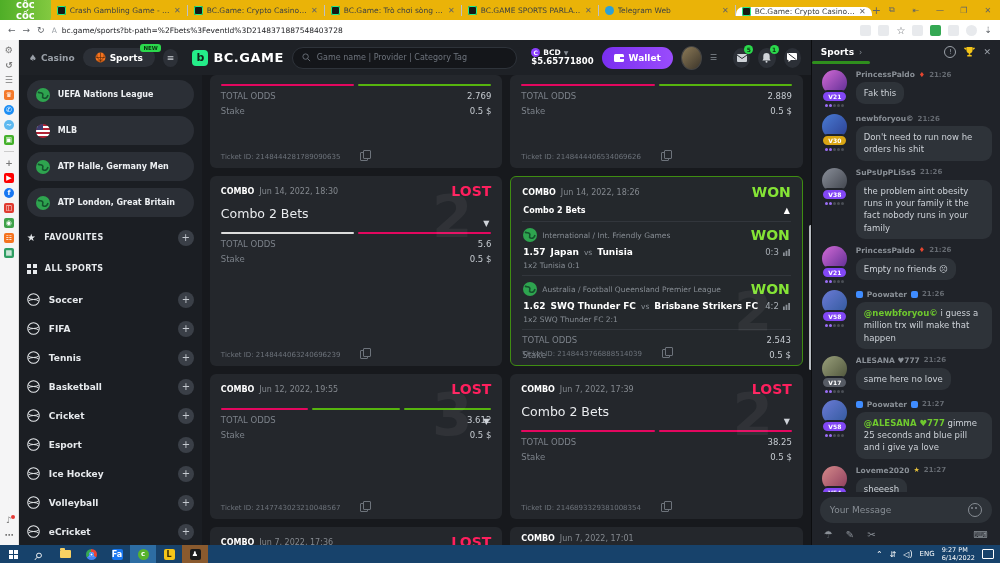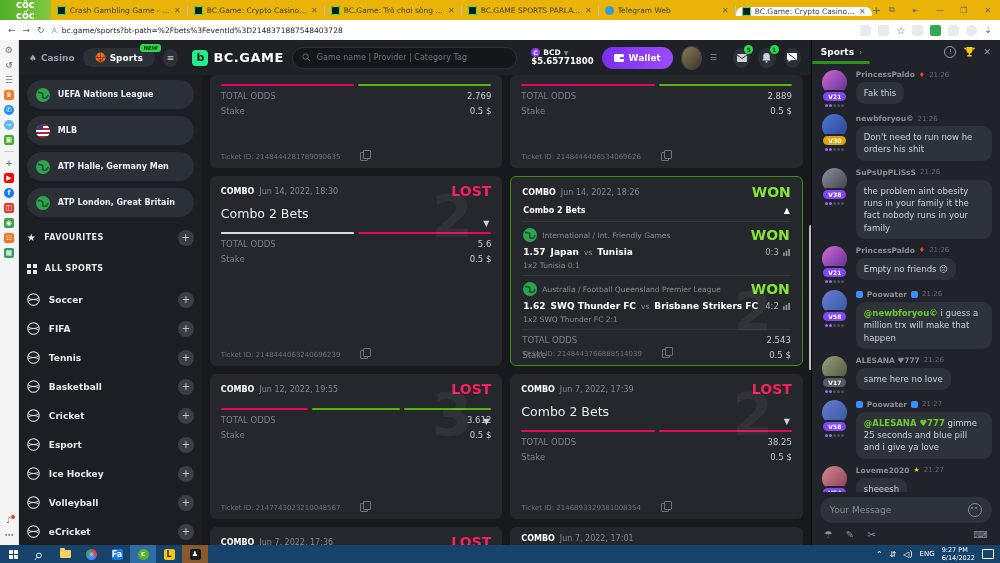--- a/index.html
+++ b/index.html
@@ -129,21 +129,21 @@
   #msgs{flex:1;overflow:hidden;padding-top:2px}
   .msg{display:flex;gap:6px;padding:4px 8px 3px}
   .avcol{width:30px;flex:none;display:flex;flex-direction:column;align-items:center}
   .av{width:25px;height:25px;border-radius:50%}
   .lvl{margin-top:-5px;font-size:6px;font-weight:bold;color:#fff;padding:1px 5px;border-radius:7px;border:2px solid #202329}
   .dots{display:flex;gap:1px;margin-top:1px}
   .dot{width:3px;height:3px;border-radius:50%;background:#4a4e55}
   .dot.on{background:#9b6ef5}
   .mbody{flex:1;min-width:0}
   .mhead{font-size:7.5px;color:#8a9097;font-weight:bold;display:flex;gap:4px;align-items:center;white-space:nowrap;overflow:hidden}
-  .mtime{font-weight:normal;font-size:7px;color:#666b72}
+  .mtime{font-weight:bold;font-size:7px;color:#666b72}
   .bubble{margin-top:3px;background:#2e3339;border-radius:9px;padding:5px 8px;font-size:8.5px;color:#cdd2d8;
           display:inline-block;max-width:142px;line-height:1.45;box-sizing:border-box}
   .mention{color:#6fc92e;font-weight:bold}
   .pepper{color:#e5452f;font-size:7px}
   .starfl{color:#e8c23a;font-size:7px}
   .minib{display:inline-block;width:7px;height:7px;border-radius:2px;background:#3f8cff}
   #chatInput{margin:5px 8px 0;height:26px;background:#2e3339;border-radius:13px;display:flex;align-items:center;
              padding:0 10px;font-size:9px;color:#878d94;flex:none}
   #smiley{margin-left:auto;width:12px;height:12px;border-radius:50%;border:1px solid #878d94;position:relative}
   #smiley::after{content:"";position:absolute;left:2px;top:3px;width:2px;height:2px;border-radius:50%;

